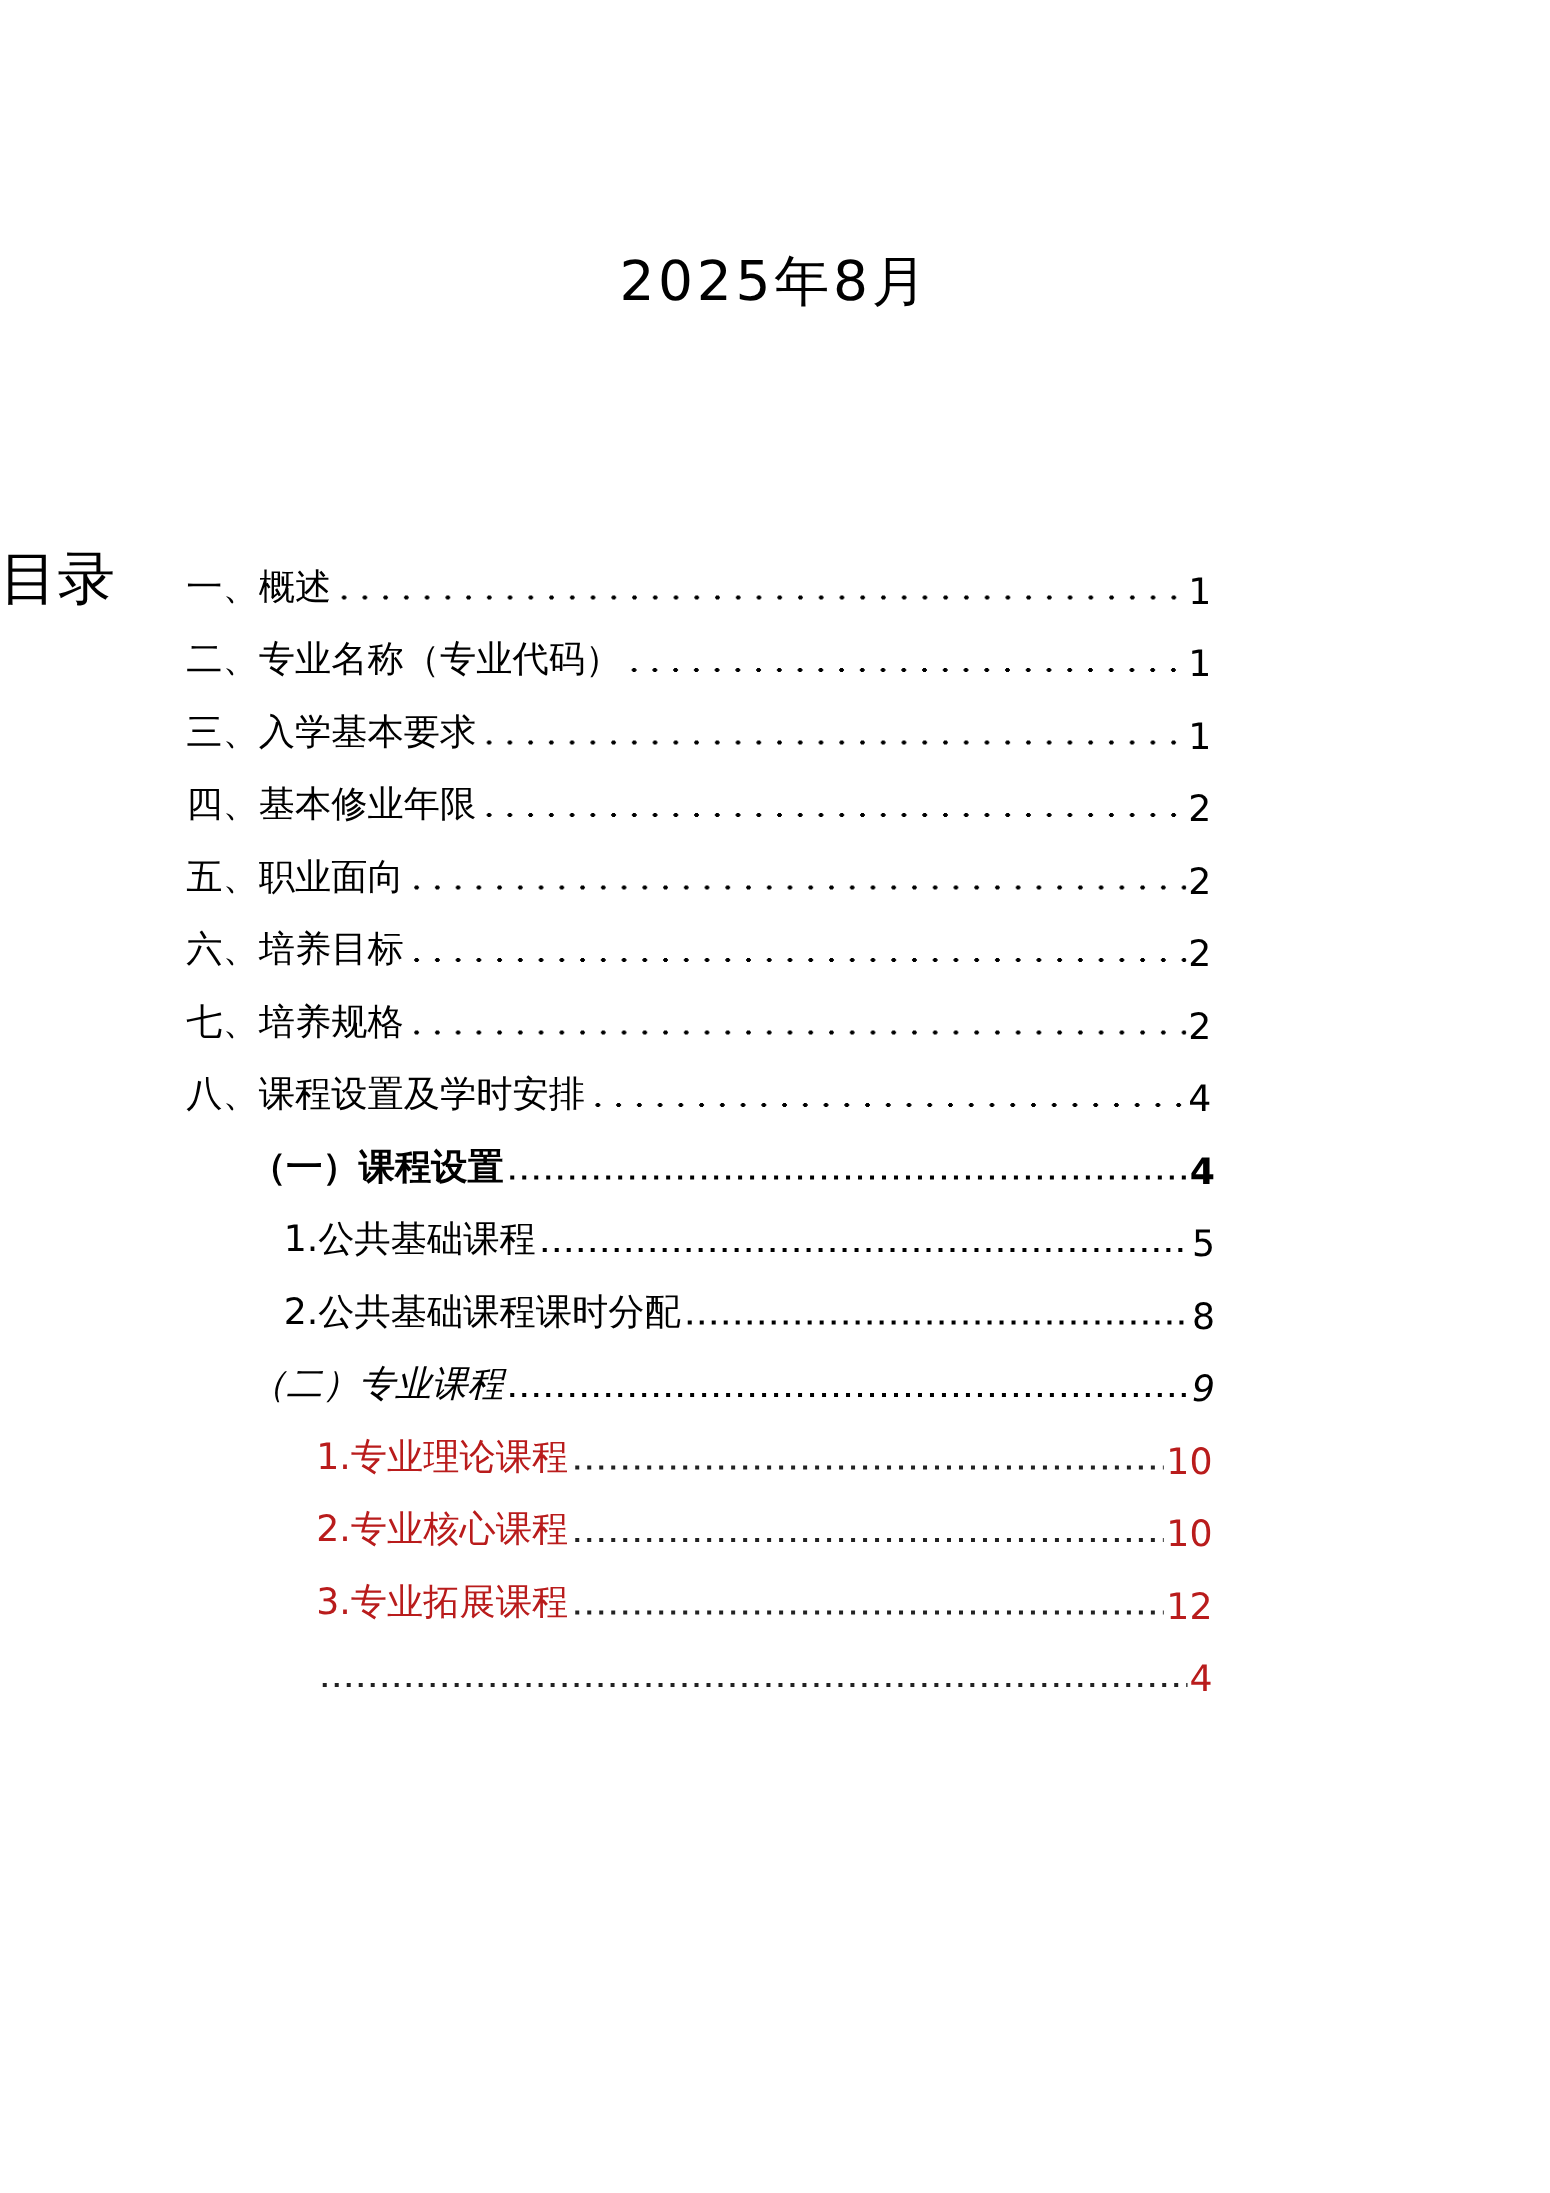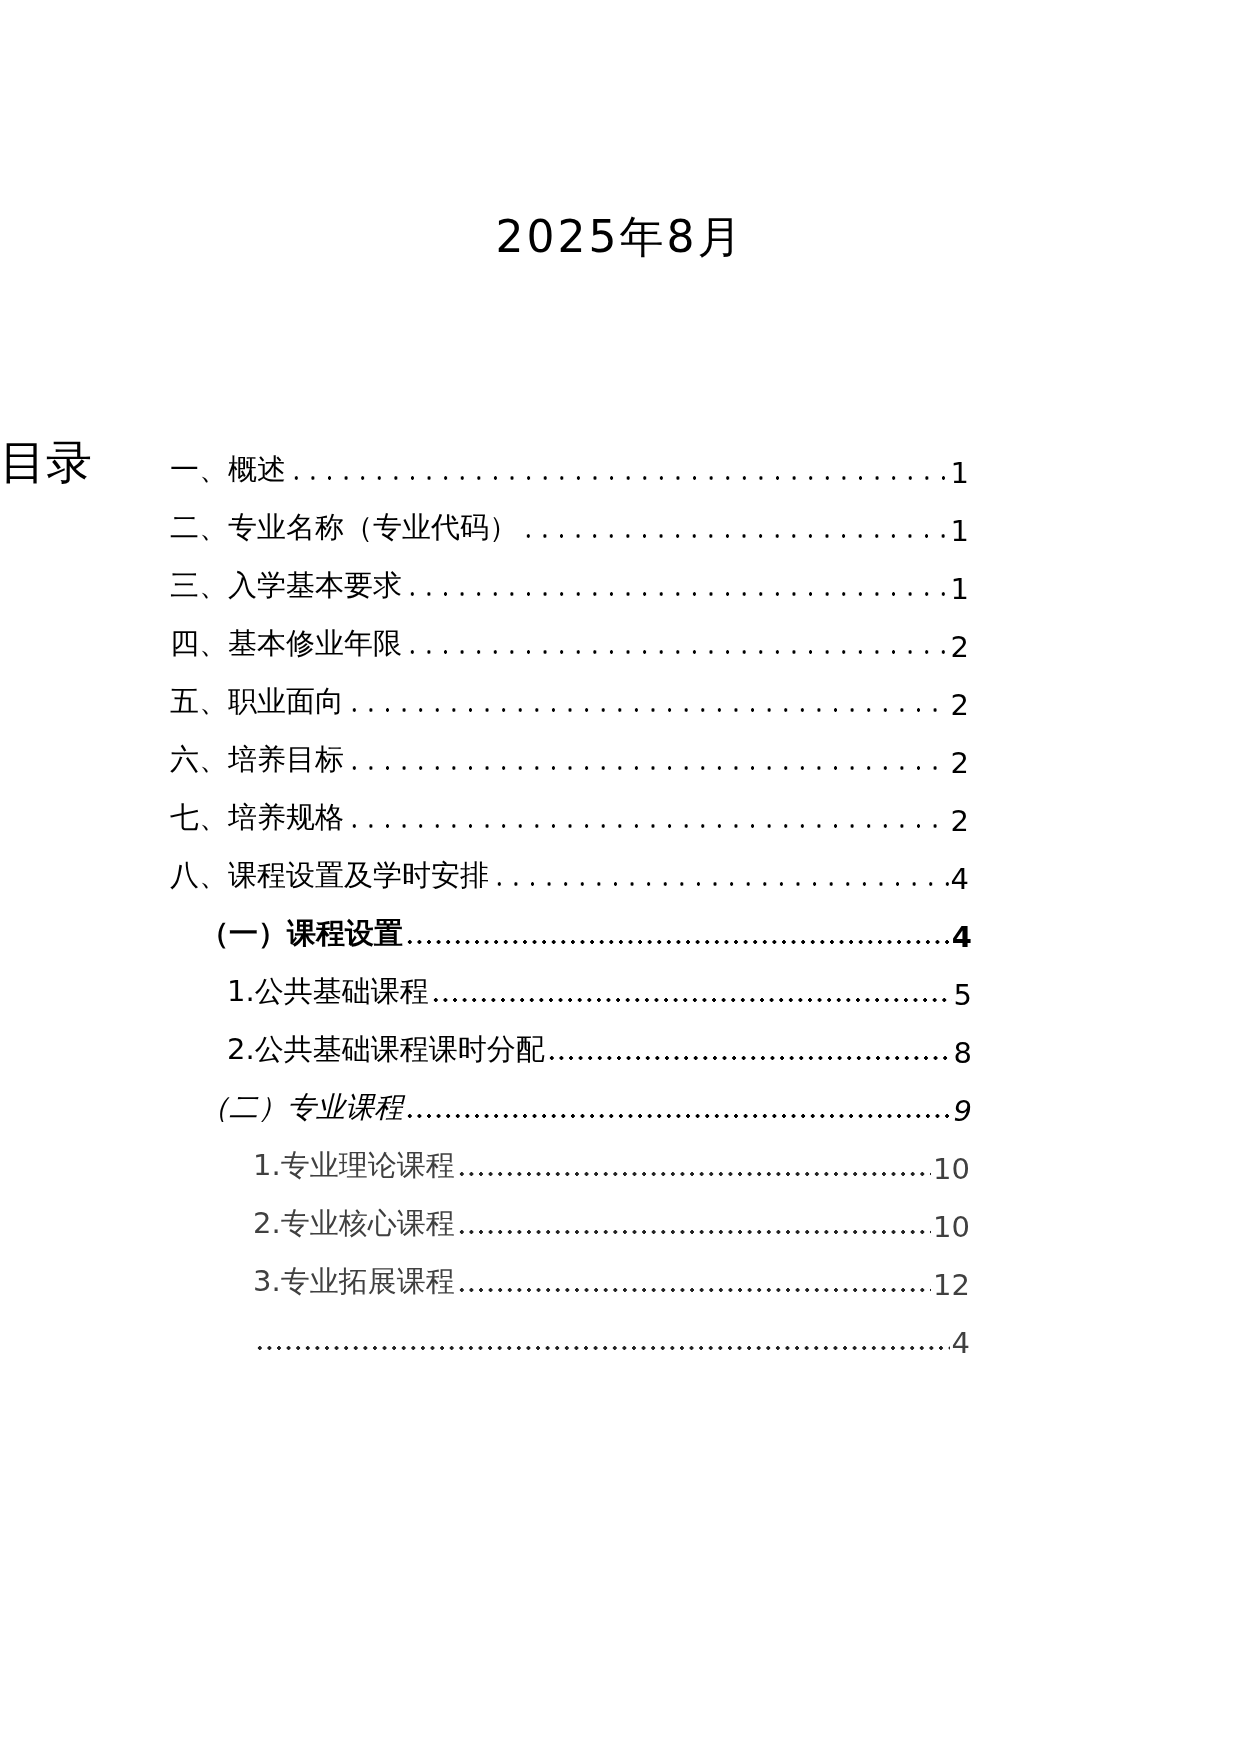--- a/index.html
+++ b/index.html
@@ -1,35 +1,35 @@
 <!DOCTYPE html>
 <html><head>
 <meta charset="utf-8">
 <style>
   html, body { margin: 0; padding: 0; background: #ffffff; }
   body { width: 1240px; height: 1754px; position: relative; overflow: hidden;
          font-family: "DejaVu Sans", "Liberation Sans", sans-serif; color: #000; }
-  .date { position: absolute; top: 208px; left: 0; width: 1240px; text-align: center;
+  .date { position: absolute; top: 196px; left: 0; width: 1240px; text-align: center;
           font-size: 44px; letter-spacing: 3px; }
   .toc-title { position: absolute; top: 432px; left: 0; width: 1240px; text-align: left;
                font-size: 46px; }
   .toc { position: absolute; top: 500px; left: 0; width: 1240px; }
   .row { position: absolute; left: 0; height: 40px; display: flex; align-items: flex-end;
          font-size: 29px; white-space: nowrap; }
   .row .label { flex: 0 0 auto; }
   .row .leader { flex: 1 1 auto; overflow: hidden; white-space: nowrap; margin: 0 2px 8px 2px;
                  height: 8px; }
   .row .page { flex: 0 0 auto; }
   .lvl1 .leader { background-image: radial-gradient(circle, #000 1.6px, transparent 1.9px);
                   background-size: 16.6px 8px; background-repeat: repeat-x; background-position: left center; }
   .lvl2 .leader, .lvl3 .leader { background-image: radial-gradient(circle, #000 1.7px, transparent 2px);
                   background-size: 9.6px 8px; background-repeat: repeat-x; background-position: left center; }
-  .lvl3 { color: #404040; }
+  .lvl3 { color: #b91c1c; }
   .lvl3 .leader { background-image: radial-gradient(circle, #222 1.7px, transparent 2px); }
-  .lvl1 .label { letter-spacing: 0px; margin-left: 21px; }
+  .lvl1 .label { letter-spacing: 0px; }
 </style>
 </head>
 <body>
 
 <div>
   <div class="date">2025年8月</div>
   <div class="toc-title">目录</div>
 
   <div class="toc">
     <div class="row lvl1" style="top:-50px; left:149px; width:820px;">

